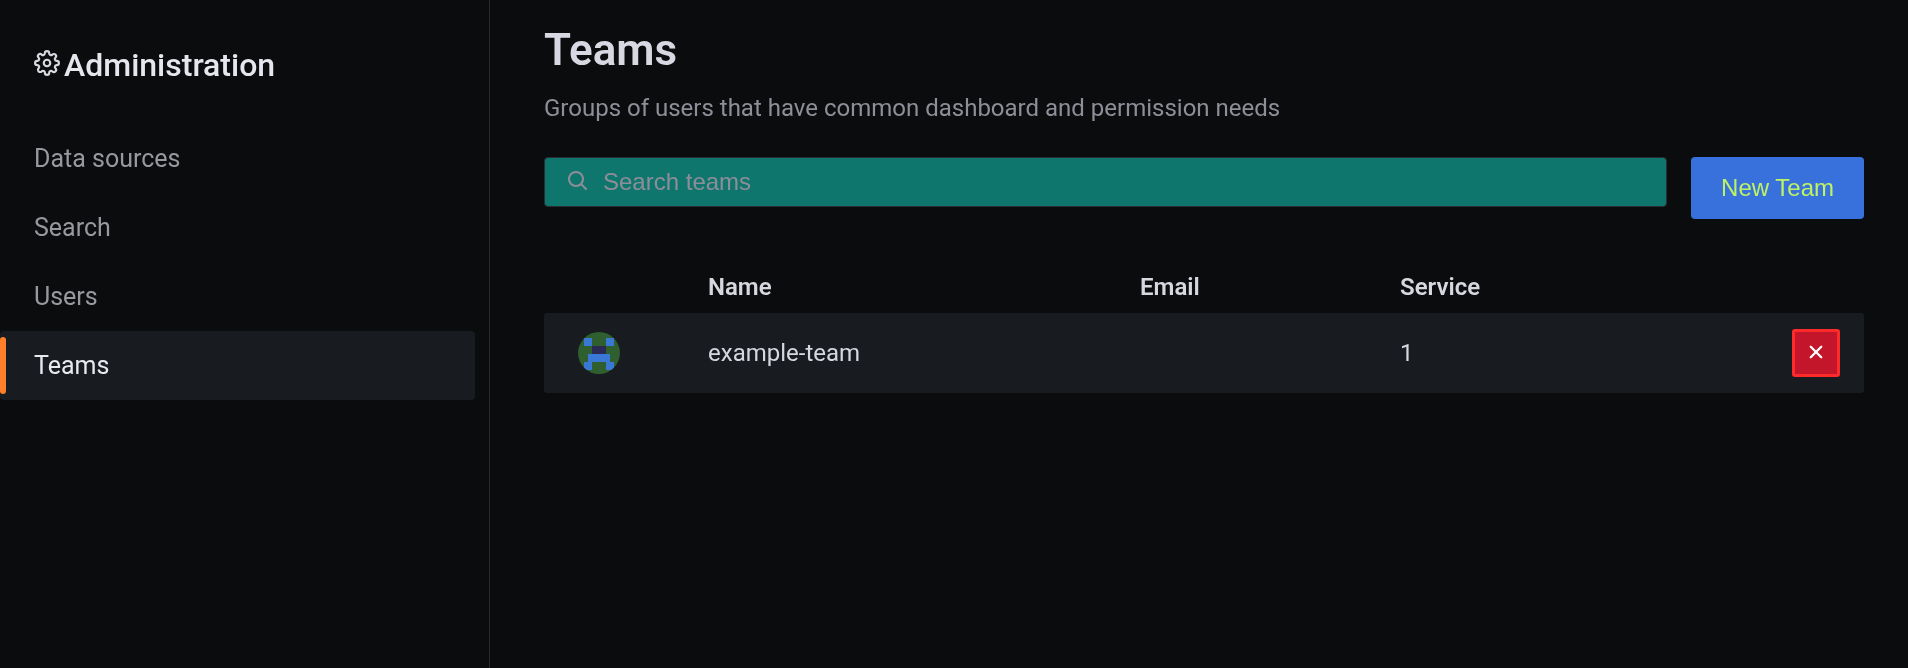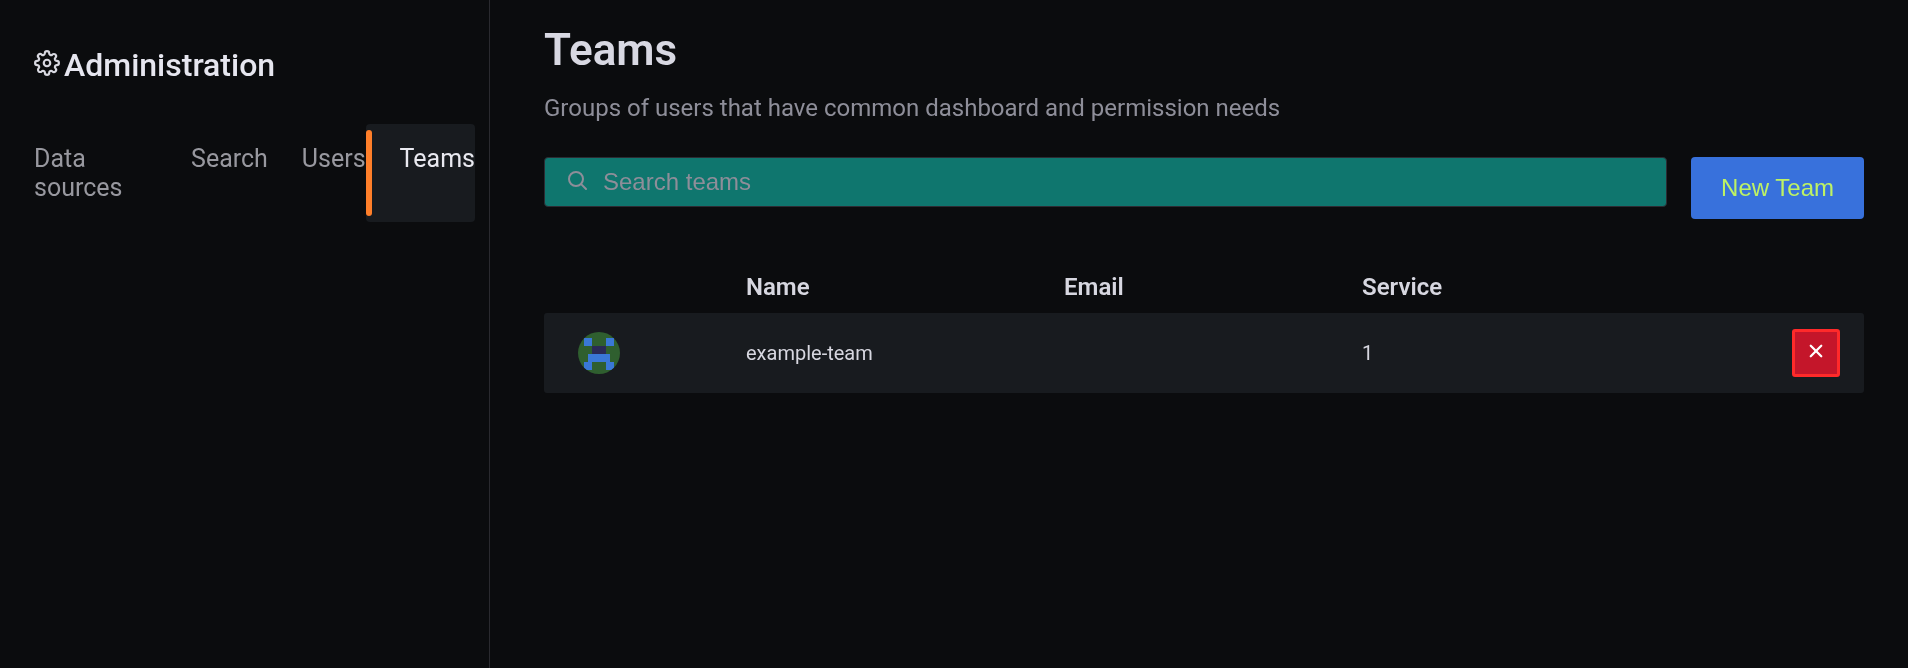--- a/index.html
+++ b/index.html
@@ -35,21 +35,21 @@
     height: 26px;
     stroke: #d8d8e0;
   }
   .sidebar-title {
     font-size: 32px;
     font-weight: 500;
     color: #e6e6ef;
   }
   .sidebar-items {
     display: flex;
-    flex-direction: row;
+    flex-direction: column;
     padding: 0 14px 0 0;
   }
   .sidebar-item {
     position: relative;
     padding: 20px 0 20px 34px;
     font-size: 25px;
     color: #98989f;
     cursor: pointer;
     border-radius: 4px;
   }
@@ -128,33 +128,32 @@
     cursor: pointer;
   }
   
   .table {
     width: 100%;
   }
   .thead, .trow {
     display: grid;
     grid-template-columns: 140px 1fr 260px 340px 100px;
     align-items: center;
-    gap: 38px;
   }
   .thead {
     padding: 12px 24px;
     font-size: 24px;
     font-weight: 600;
     color: #d7d7e0;
   }
   .trow {
     background: #181b1f;
     padding: 16px 24px;
     border-radius: 3px;
-    font-size: 20px;
+    font-size: 24px;
     color: #d7d7e0;
   }
   .avatar {
     width: 42px;
     height: 42px;
     border-radius: 50%;
     overflow: hidden;
     display: flex;
     align-items: center;
     justify-content: center;

